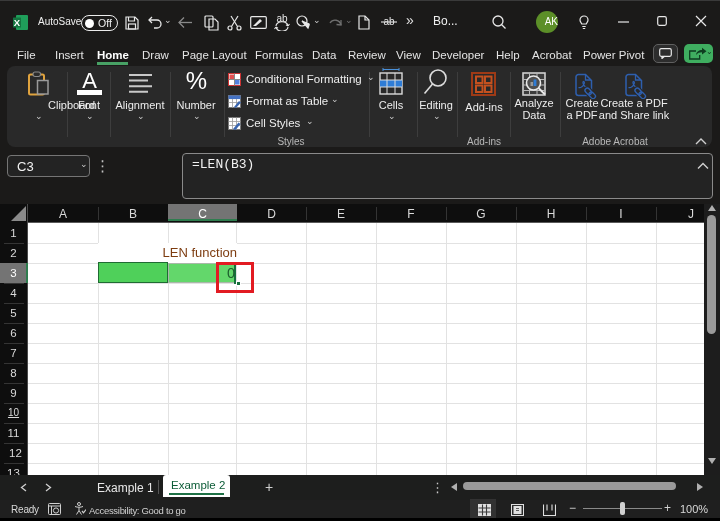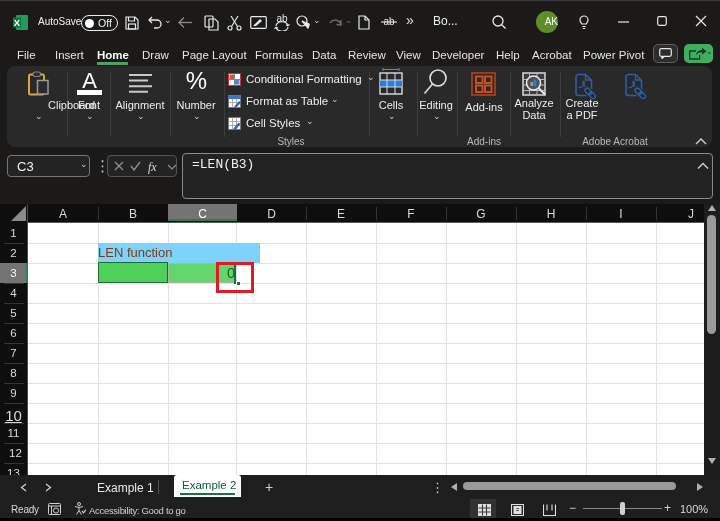--- a/index.html
+++ b/index.html
@@ -324,38 +324,31 @@
 <path d="M12.5 2 v5 h5.5" stroke="#2e5fae" stroke-width="1.3"></path>
 <path d="M5.5 14.5 c2.2 0.8 5 -1.5 5.8 -4.2 c0.6 -2.2 -1.8 -2.6 -1.3 -0.2 c0.5 2.4 2.6 4.6 5.2 3.6" stroke="#2e5fae" stroke-width="1.2"></path>
 <g transform="rotate(45 17 20)">
 <rect x="11" y="17.8" width="7.2" height="4.6" rx="2.3" stroke="#292929" stroke-width="3.6"></rect>
 <rect x="16.6" y="17.8" width="7.2" height="4.6" rx="2.3" stroke="#292929" stroke-width="3.6"></rect>
 <rect x="11" y="17.8" width="7.2" height="4.6" rx="2.3" stroke="#2e5fae" stroke-width="1.4"></rect>
 <rect x="16.6" y="17.8" width="7.2" height="4.6" rx="2.3" stroke="#2e5fae" stroke-width="1.4"></rect>
 </g>
 </svg>
     </div>
+<div class="gtext" style="left:597px;top:97px;width:74px;white-space:nowrap;text-align:center;">Create a PDF<br>and Share link</div>
 <div class="glabel" style="left:575px;top:136px;width:80px;">Adobe Acrobat</div>
 <svg class="abs" style="left:695px;top:138px;" width="12" height="7" viewBox="0 0 12 7" fill="none">
       <path d="M1 6 L6 1 L11 6" stroke="#cfcfcf" stroke-width="1.4"></path>
     </svg>
 
 <div class="abs" style="left:7px;top:155px;width:83px;height:22px;border:1px solid #757575;border-radius:4px;background:#232323;">
   <div class="abs" style="left:9px;top:3px;color:#f2f2f2;font-size:13px;">C3</div>
   <div class="abs" style="left:72px;top:3px;color:#cdcdcd;font-size:9px;">⌄</div>
 </div>
 <div class="abs" style="left:95px;top:157px;color:#c0c0c0;font-size:15px;">⋮</div>
-<div class="abs" style="left:107px;top:155px;width:70px;height:22px;border:1px solid #555;border-radius:4px;background:#232323;">
-  <svg width="66" height="18" viewBox="0 0 66 18" style="margin:1px 0 0 4px;">
-  <path d="M3 5 l8 8 M11 5 l-8 8" stroke="#8d8d8d" stroke-width="1.4"></path>
-  <path d="M19 9 l3 4 l6 -8" stroke="#8d8d8d" stroke-width="1.4" fill="none"></path>
-  <text x="36" y="13.5" font-size="12" font-style="italic" fill="#d8d8d8" font-family="Liberation Serif">fx</text>
-  <path d="M56 8 l4 4 l4 -4" stroke="#8d8d8d" stroke-width="1.2" fill="none"></path>
-  </svg>
-</div>
 <div class="abs" style="left:182px;top:153px;width:531px;height:46px;border:1px solid #8a8a8a;border-radius:4px;background:#232323;">
   <div class="abs" style="left:9px;top:3px;color:#f2f2f2;font-size:13px;font-family:'Liberation Mono', monospace;">=LEN(B3)</div>
   <svg width="12" height="8" viewBox="0 0 12 8" style="position:absolute;right:3px;top:8px;" fill="none">
         <path d="M1 6.5 L6 1.5 L11 6.5" stroke="#d0d0d0" stroke-width="1.4"></path>
       </svg>
 </div>
 
 <div class="abs" style="left:0;top:204px;width:705px;height:19px;background:#0e0e0e;border-bottom:1px solid #5a5a5a;"></div>
 <div class="abs" style="left:0;top:204px;width:28px;height:272px;background:#0e0e0e;border-right:1px solid #4a4a4a;"></div>
 
@@ -385,33 +378,33 @@
 <div class="gtext" style="left:0;top:227px;width:27px;font-size:11.5px;color:#dadada;">1</div>
 <div class="gtext" style="left:0;top:247px;width:27px;font-size:11.5px;color:#dadada;">2</div>
 <div class="abs" style="left:0;top:263px;width:28px;height:20px;background:#747474;border-right:2px solid #2f7d4f;"></div>
 <div class="gtext" style="left:0;top:267px;width:27px;font-size:11.5px;color:#fff;">3</div>
 <div class="gtext" style="left:0;top:287px;width:27px;font-size:11.5px;color:#dadada;">4</div>
 <div class="gtext" style="left:0;top:307px;width:27px;font-size:11.5px;color:#dadada;">5</div>
 <div class="gtext" style="left:0;top:327px;width:27px;font-size:11.5px;color:#dadada;">6</div>
 <div class="gtext" style="left:0;top:347px;width:27px;font-size:11.5px;color:#dadada;">7</div>
 <div class="gtext" style="left:0;top:367px;width:27px;font-size:11.5px;color:#dadada;">8</div>
 <div class="gtext" style="left:0;top:387px;width:27px;font-size:11.5px;color:#dadada;">9</div>
-<div class="gtext" style="left:0;top:407px;width:27px;font-size:15px;color:#dadada;text-decoration:underline;">10</div>
+<div class="gtext" style="left:0;top:407px;width:27px;font-size:10px;color:#dadada;text-decoration:underline;">10</div>
 <div class="gtext" style="left:0;top:427px;width:27px;font-size:11.5px;color:#dadada;">11</div>
 <div class="gtext" style="left:0;top:447px;width:31px;font-size:11.5px;color:#dadada;">12</div>
 <div class="gtext" style="left:0;top:467px;width:27px;font-size:11.5px;color:#dadada;">13</div>
 
 <svg class="abs" style="left:28px;top:223px;" width="676" height="253" viewBox="0 0 676 253">
 <g stroke="#e2e2e2" stroke-width="1">
 <path d="M70.5 0 V253 M140.5 0 V253 M208.5 0 V253 M278.5 0 V253 M348.5 0 V253 M418.5 0 V253 M488.5 0 V253 M558.5 0 V253 M628.5 0 V253"></path>
 <path d="M0 20.5 H676 M0 40.5 H676 M0 60.5 H676 M0 80.5 H676 M0 100.5 H676 M0 120.5 H676 M0 140.5 H676 M0 160.5 H676 M0 180.5 H676 M0 200.5 H676 M0 220.5 H676 M0 240.5 H676"></path>
 </g>
 </svg>
 
-<div class="abs" style="left:98px;top:243px;width:162px;height:20px;background:#7dd3fc;color:#7d3c10;font-size:13px;text-align:left;line-height:20px;">LEN function</div>
+<div class="abs" style="left:98px;top:243px;width:139px;height:20px;background:#ffffff;color:#7d3c10;font-size:13px;text-align:right;line-height:20px;">LEN function</div>
 
 <div class="abs" style="left:98px;top:262px;width:70px;height:21px;background:#4fd05a;border:1.5px solid #1f6b33;"></div>
 <div class="abs" style="left:168px;top:263px;width:67px;height:20px;background:#63d76b;border:1px solid #a9b8a9;border-right:none;"></div>
 <div class="abs" style="left:233.5px;top:262px;width:2.5px;height:22px;background:#17703d;"></div>
 <div class="abs" style="left:216px;top:263px;width:19px;height:20px;color:#1c5f2e;font-size:14.5px;line-height:21px;text-align:right;">0</div>
 <div class="abs" style="left:235.5px;top:280.5px;width:5px;height:5px;background:#17703d;border:1px solid #fff;"></div>
 
 <div class="abs" style="left:216px;top:262px;width:38px;height:31px;border:3px solid #e21b22;"></div>
 
 <div class="abs" style="left:704px;top:204px;width:16px;height:272px;background:#1d1d1d;"></div>
@@ -421,21 +414,21 @@
 
 <div class="abs" style="left:0;top:475px;width:720px;height:25px;background:#1d1e1d;"></div>
 <svg class="abs" style="left:20px;top:483px;" width="7" height="9" viewBox="0 0 7 9" fill="none">
       <path d="M6 1 L1.5 4.5 L6 8" stroke="#cfcfcf" stroke-width="1.3"></path>
     </svg>
 <svg class="abs" style="left:45px;top:483px;" width="7" height="9" viewBox="0 0 7 9" fill="none">
       <path d="M1 1 L5.5 4.5 L1 8" stroke="#cfcfcf" stroke-width="1.3"></path>
     </svg>
 <div class="abs" style="left:97px;top:481px;color:#e8e8e8;font-size:12px;">Example 1</div>
 <div class="abs" style="left:158px;top:480px;width:1px;height:14px;background:#555;"></div>
-<div class="abs" style="left:163px;top:475px;width:67px;height:22px;background:#ffffff;border-radius:3px 3px 0 0;margin-left:11px;">
+<div class="abs" style="left:163px;top:475px;width:67px;height:22px;background:#ffffff;border-radius:3px 3px 0 0;">
   <div class="abs" style="left:8px;top:4px;color:#0c5c37;font-size:11.5px;">Example 2</div>
   <div class="abs" style="left:6px;top:18px;width:55px;height:2px;background:#1e7145;"></div>
 </div>
 <div class="abs" style="left:265px;top:479px;color:#d0d0d0;font-size:14px;">+</div>
 <div class="abs" style="left:431px;top:480px;color:#c8c8c8;font-size:13px;">⋮</div>
 
 <div class="abs" style="left:451px;top:483px;width:0;height:0;border-top:4px solid transparent;border-bottom:4px solid transparent;border-right:6px solid #b0b0b0;"></div>
 <div class="abs" style="left:463px;top:482px;width:213px;height:8px;background:#9a9a9a;border-radius:4px;"></div>
 <div class="abs" style="left:697px;top:483px;width:0;height:0;border-top:4px solid transparent;border-bottom:4px solid transparent;border-left:6px solid #b0b0b0;"></div>
 

